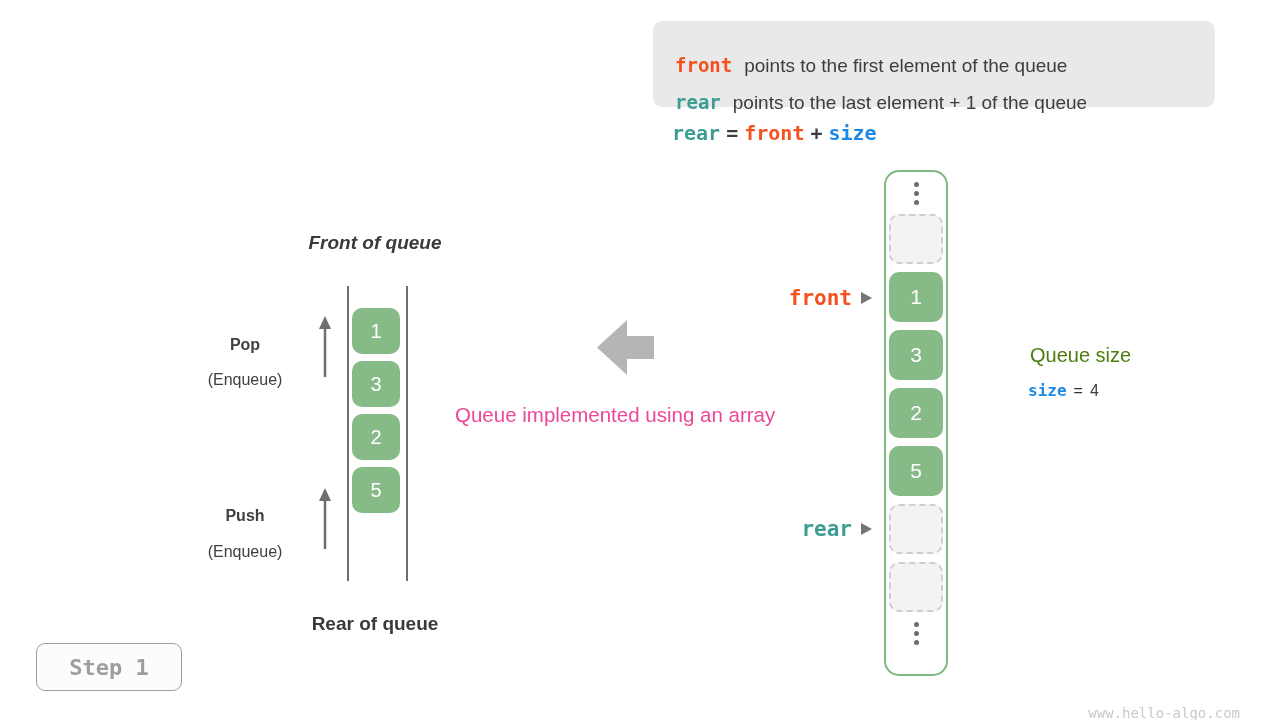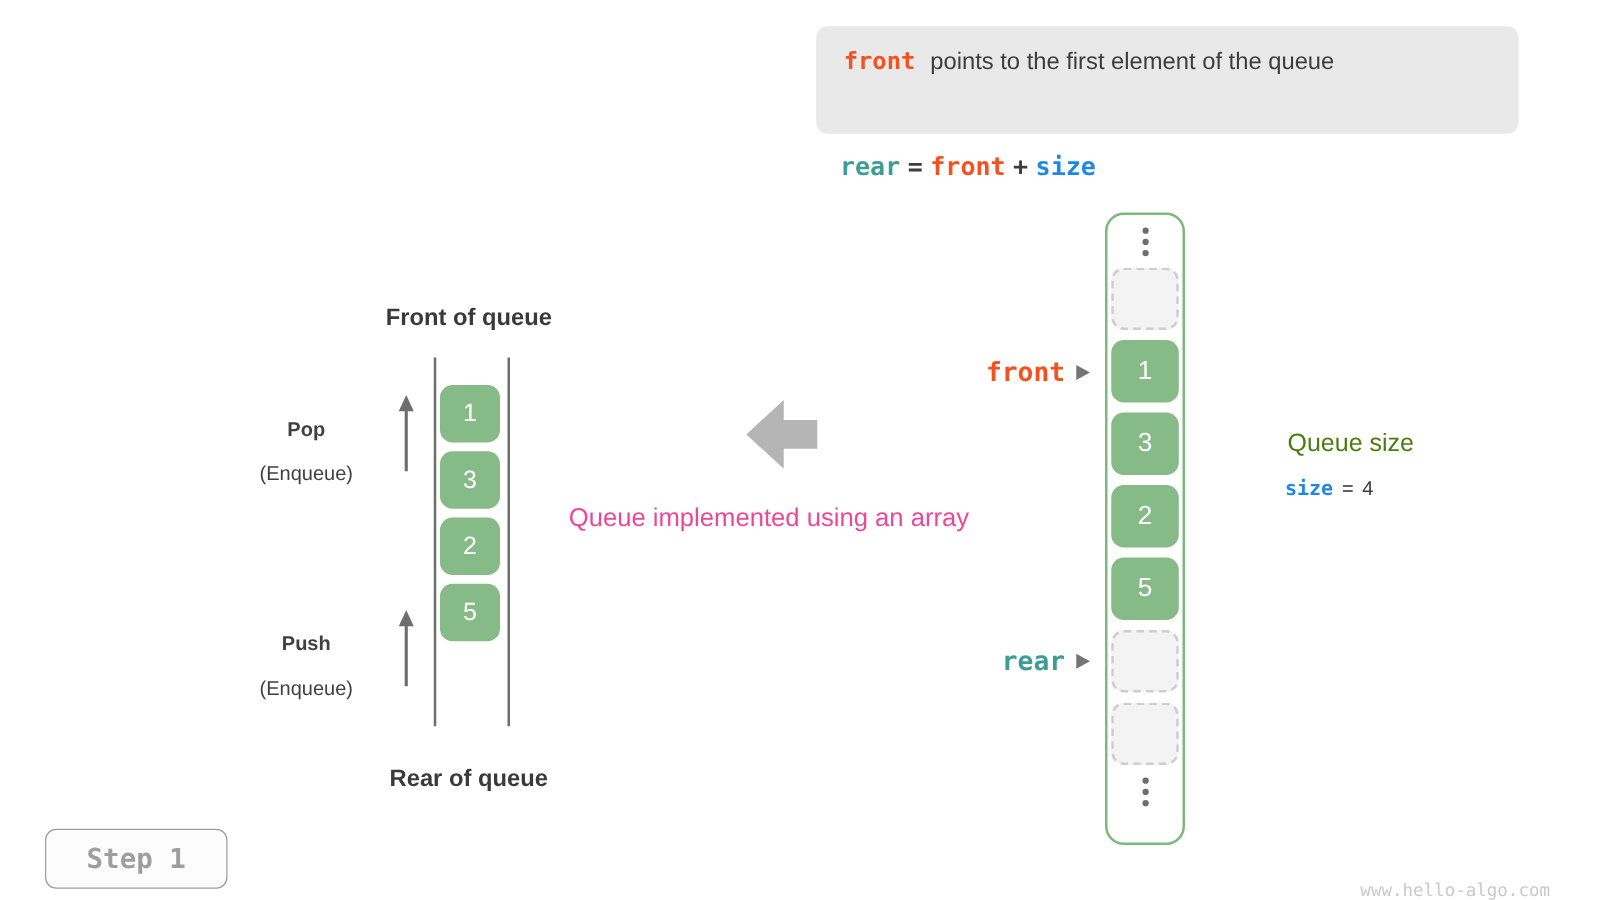--- a/index.html
+++ b/index.html
@@ -10,41 +10,41 @@
     font-family: "Liberation Sans", sans-serif;
     color: var(--text-dark, #3d3d3d);
     overflow: hidden;
   }
   .mono { font-family: "DejaVu Sans Mono", monospace; font-weight: bold; }
 
   
   .info-box {
     position: absolute; left: 653px; top: 21px; width: 562px; height: 86px;
     background: #e9e9e9; border-radius: 9px;
-    padding: 10px 0 0 22px;
+    padding: 26px 0 0 22px;
   }
   .info-line { height: 37px; line-height: 37px; font-size: 19px; white-space: nowrap; }
   .info-line .kw { font-size: 19px; margin-right: 12px; }
   .kw-front { color: var(--c-front, #f4511e); }
   .kw-rear  { color: var(--c-rear, #3d9c94); }
   .kw-size  { color: var(--c-size, #1e88e5); }
 
   
   .equation {
     position: absolute; left: 672px; top: 121px;
     font-size: 20px; white-space: nowrap;
   }
   .equation .op { color: #3d3d3d; margin: 0 6px; font-family: "DejaVu Sans Mono", monospace; font-weight: bold; }
 
   
   .caption-bold {
     position: absolute; width: 160px; text-align: center;
     font-size: 19px; font-weight: bold; color: #3a3a3a;
   }
-  #front-of-queue { left: 295px; top: 244px; }
+  #front-of-queue { left: 295px; top: 232px; font-style: italic; }
   #rear-of-queue  { left: 295px; top: 613px; }
 
   .channel-line {
     position: absolute; top: 286px; width: 1.5px; height: 295px; background: #6e6e6e;
   }
   #channel-left  { left: 347px; }
   #channel-right { left: 406px; }
 
   #queue-boxes { position: absolute; left: 352px; top: 308px; display: flex; flex-direction: column; gap: 7px; }
   .q-box {
@@ -109,36 +109,39 @@
   #queue-size-title { position: absolute; left: 1030px; top: 344px; font-size: 20px; color: #4d7c0f; }
   #size-eq { position: absolute; left: 1028px; top: 381px; font-size: 16px; white-space: nowrap; }
   #size-eq .plain { margin: 0 7px; color: #2f2f2f; }
 
   
   .step-badge {
     position: absolute; left: 36px; top: 643px; width: 146px; height: 48px;
     border: 1.5px solid #9e9e9e; border-radius: 9px; background: #fcfcfc;
     display: flex; align-items: center; justify-content: center;
     font-family: "DejaVu Sans Mono", monospace; font-weight: bold;
-    font-size: 22px; color: #9e9e9e; margin-top: 20px;
+    font-size: 22px; color: #9e9e9e;
   }
 
   
   .watermark {
     position: absolute; right: 40px; top: 676px;
     font-family: "DejaVu Sans Mono", monospace;
     font-size: 14px; color: #c9c9c9; margin-top: 29px;
   }
 </style>
 </head>
 <body>
 
 <div class="info-box">
   <div class="info-line">
     <span class="mono kw kw-front">front</span><span>points to the first element of the queue</span>
+  </div>
+  <div class="info-line">
+    <span class="mono kw kw-rear">rear</span><span>points to the last element + 1 of the queue</span>
   </div>
 </div>
 
 <div class="equation">
   <span class="mono kw-rear">rear</span><span class="op">=</span><span class="mono kw-front">front</span><span class="op">+</span><span class="mono kw-size">size</span>
 </div>
 
 <div class="caption-bold" id="front-of-queue">Front of queue</div>
 <div class="caption-bold" id="rear-of-queue">Rear of queue</div>
 

